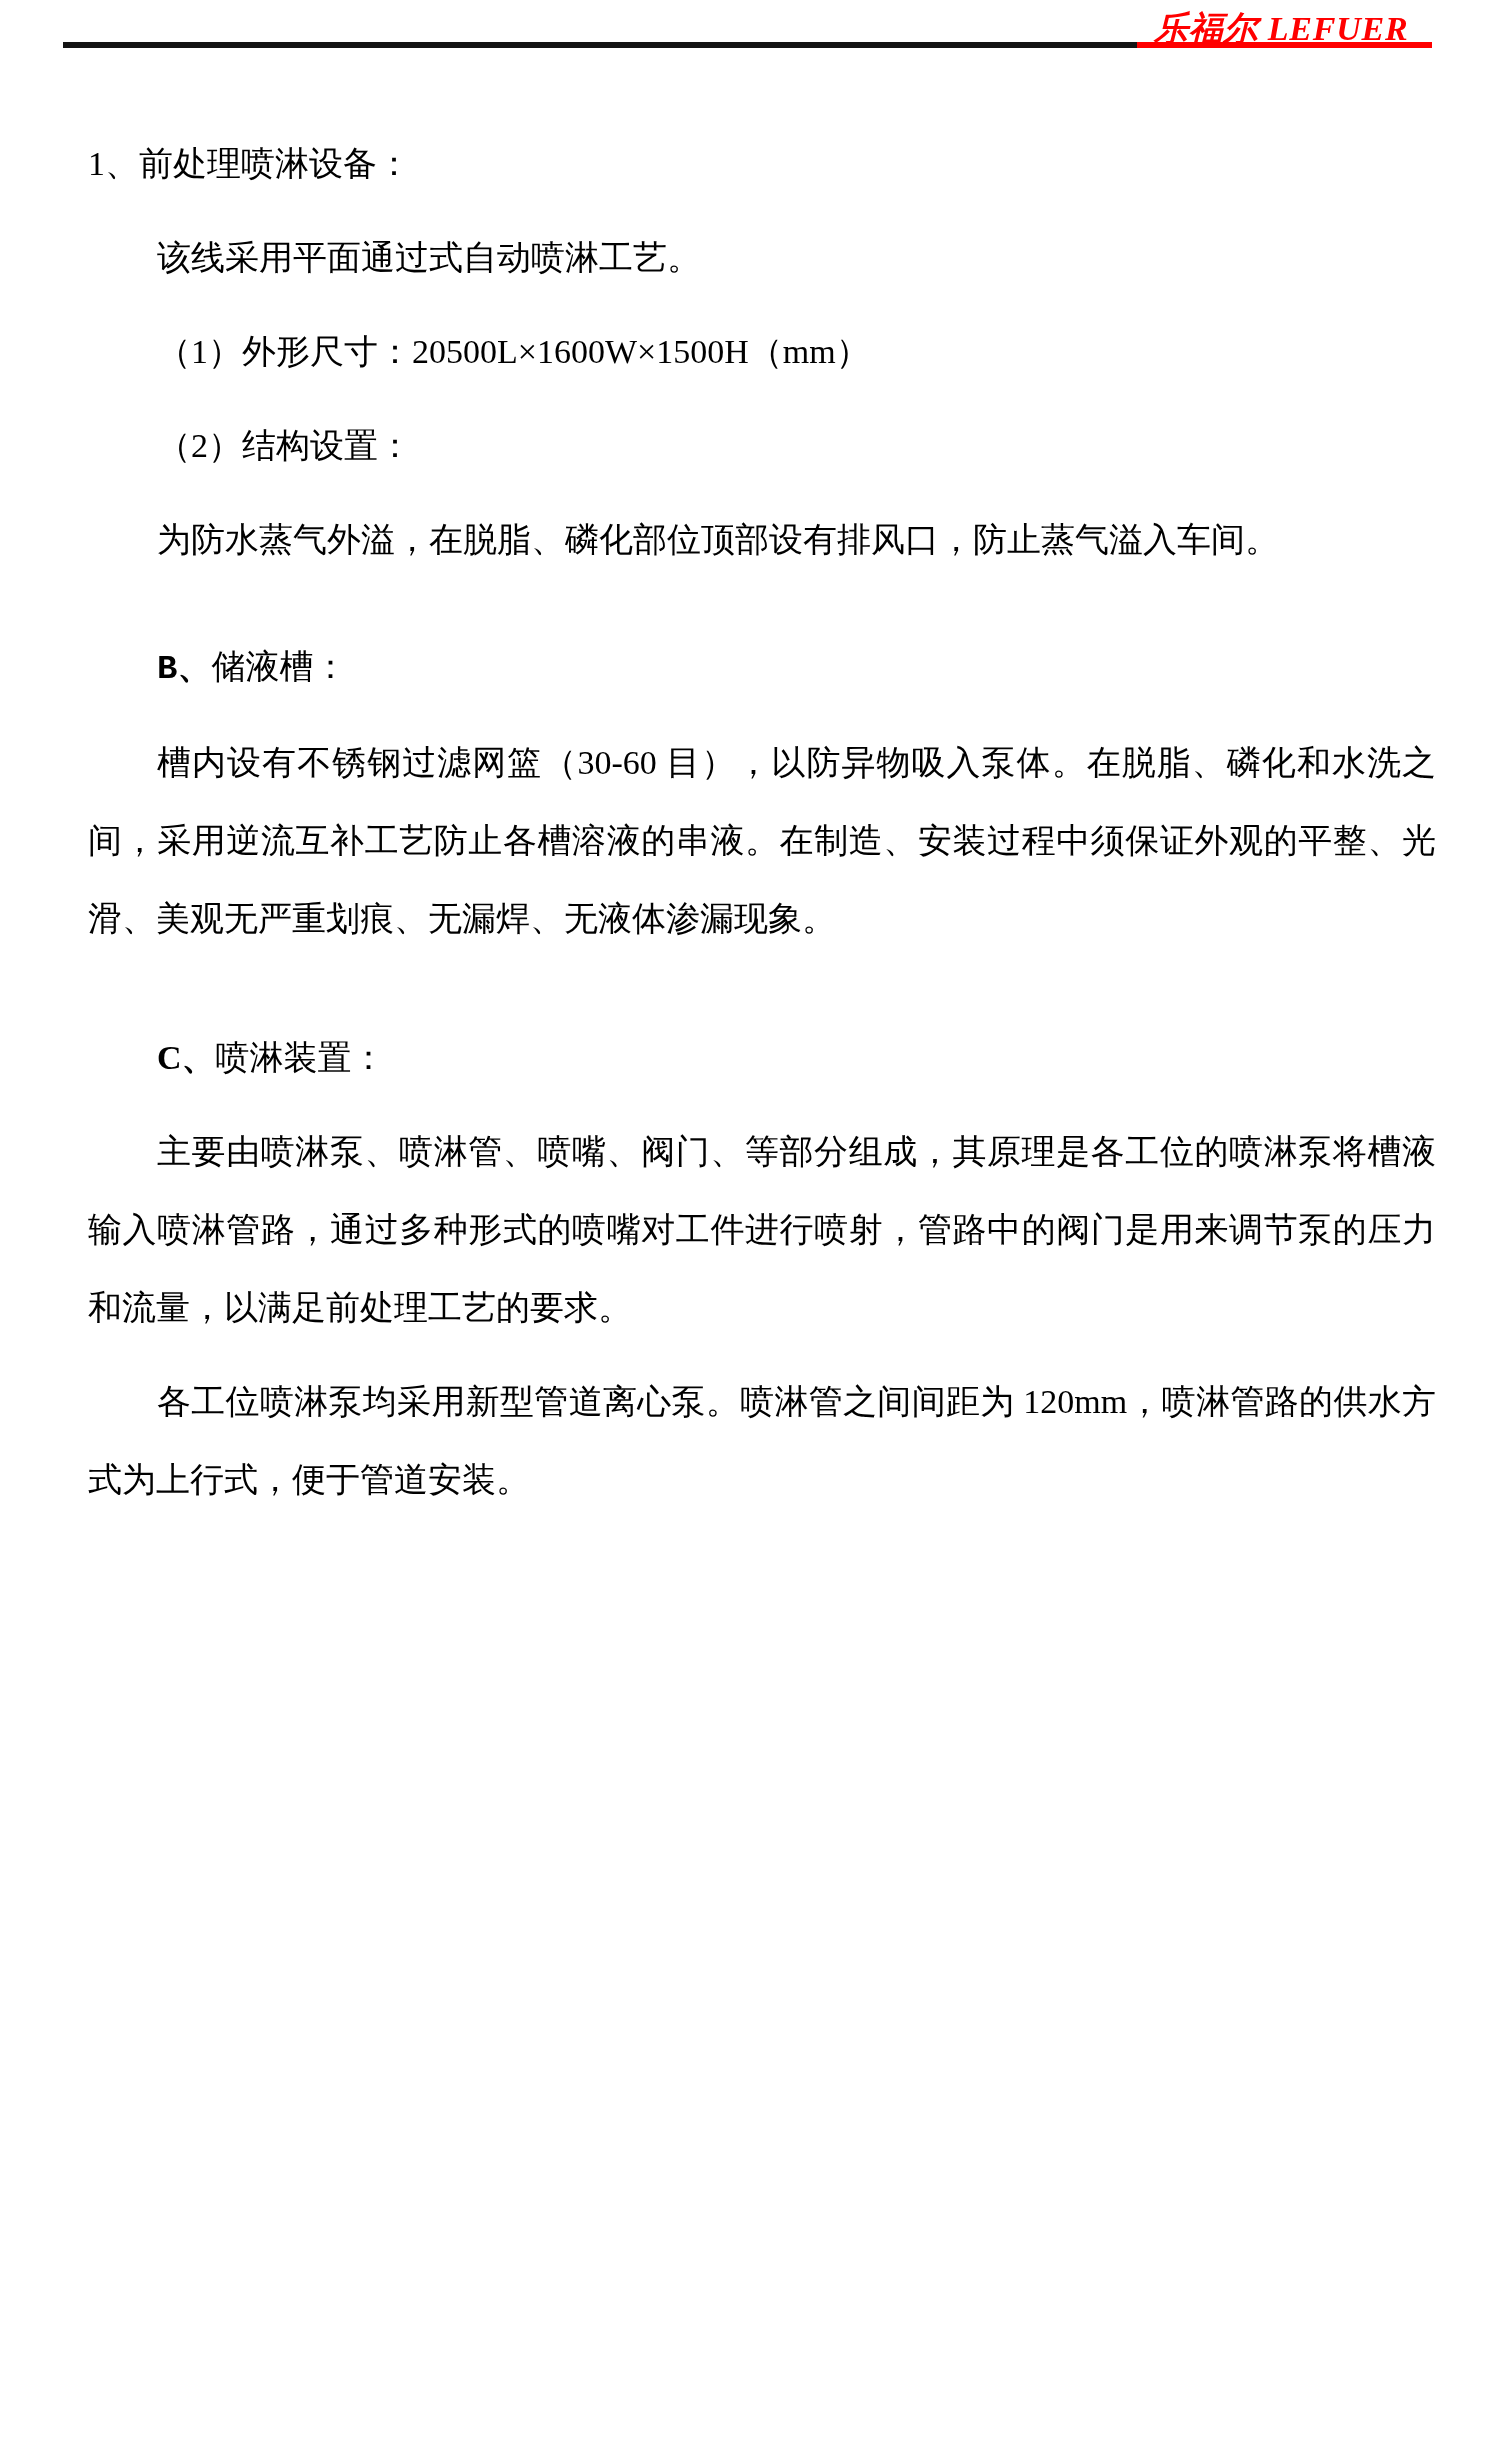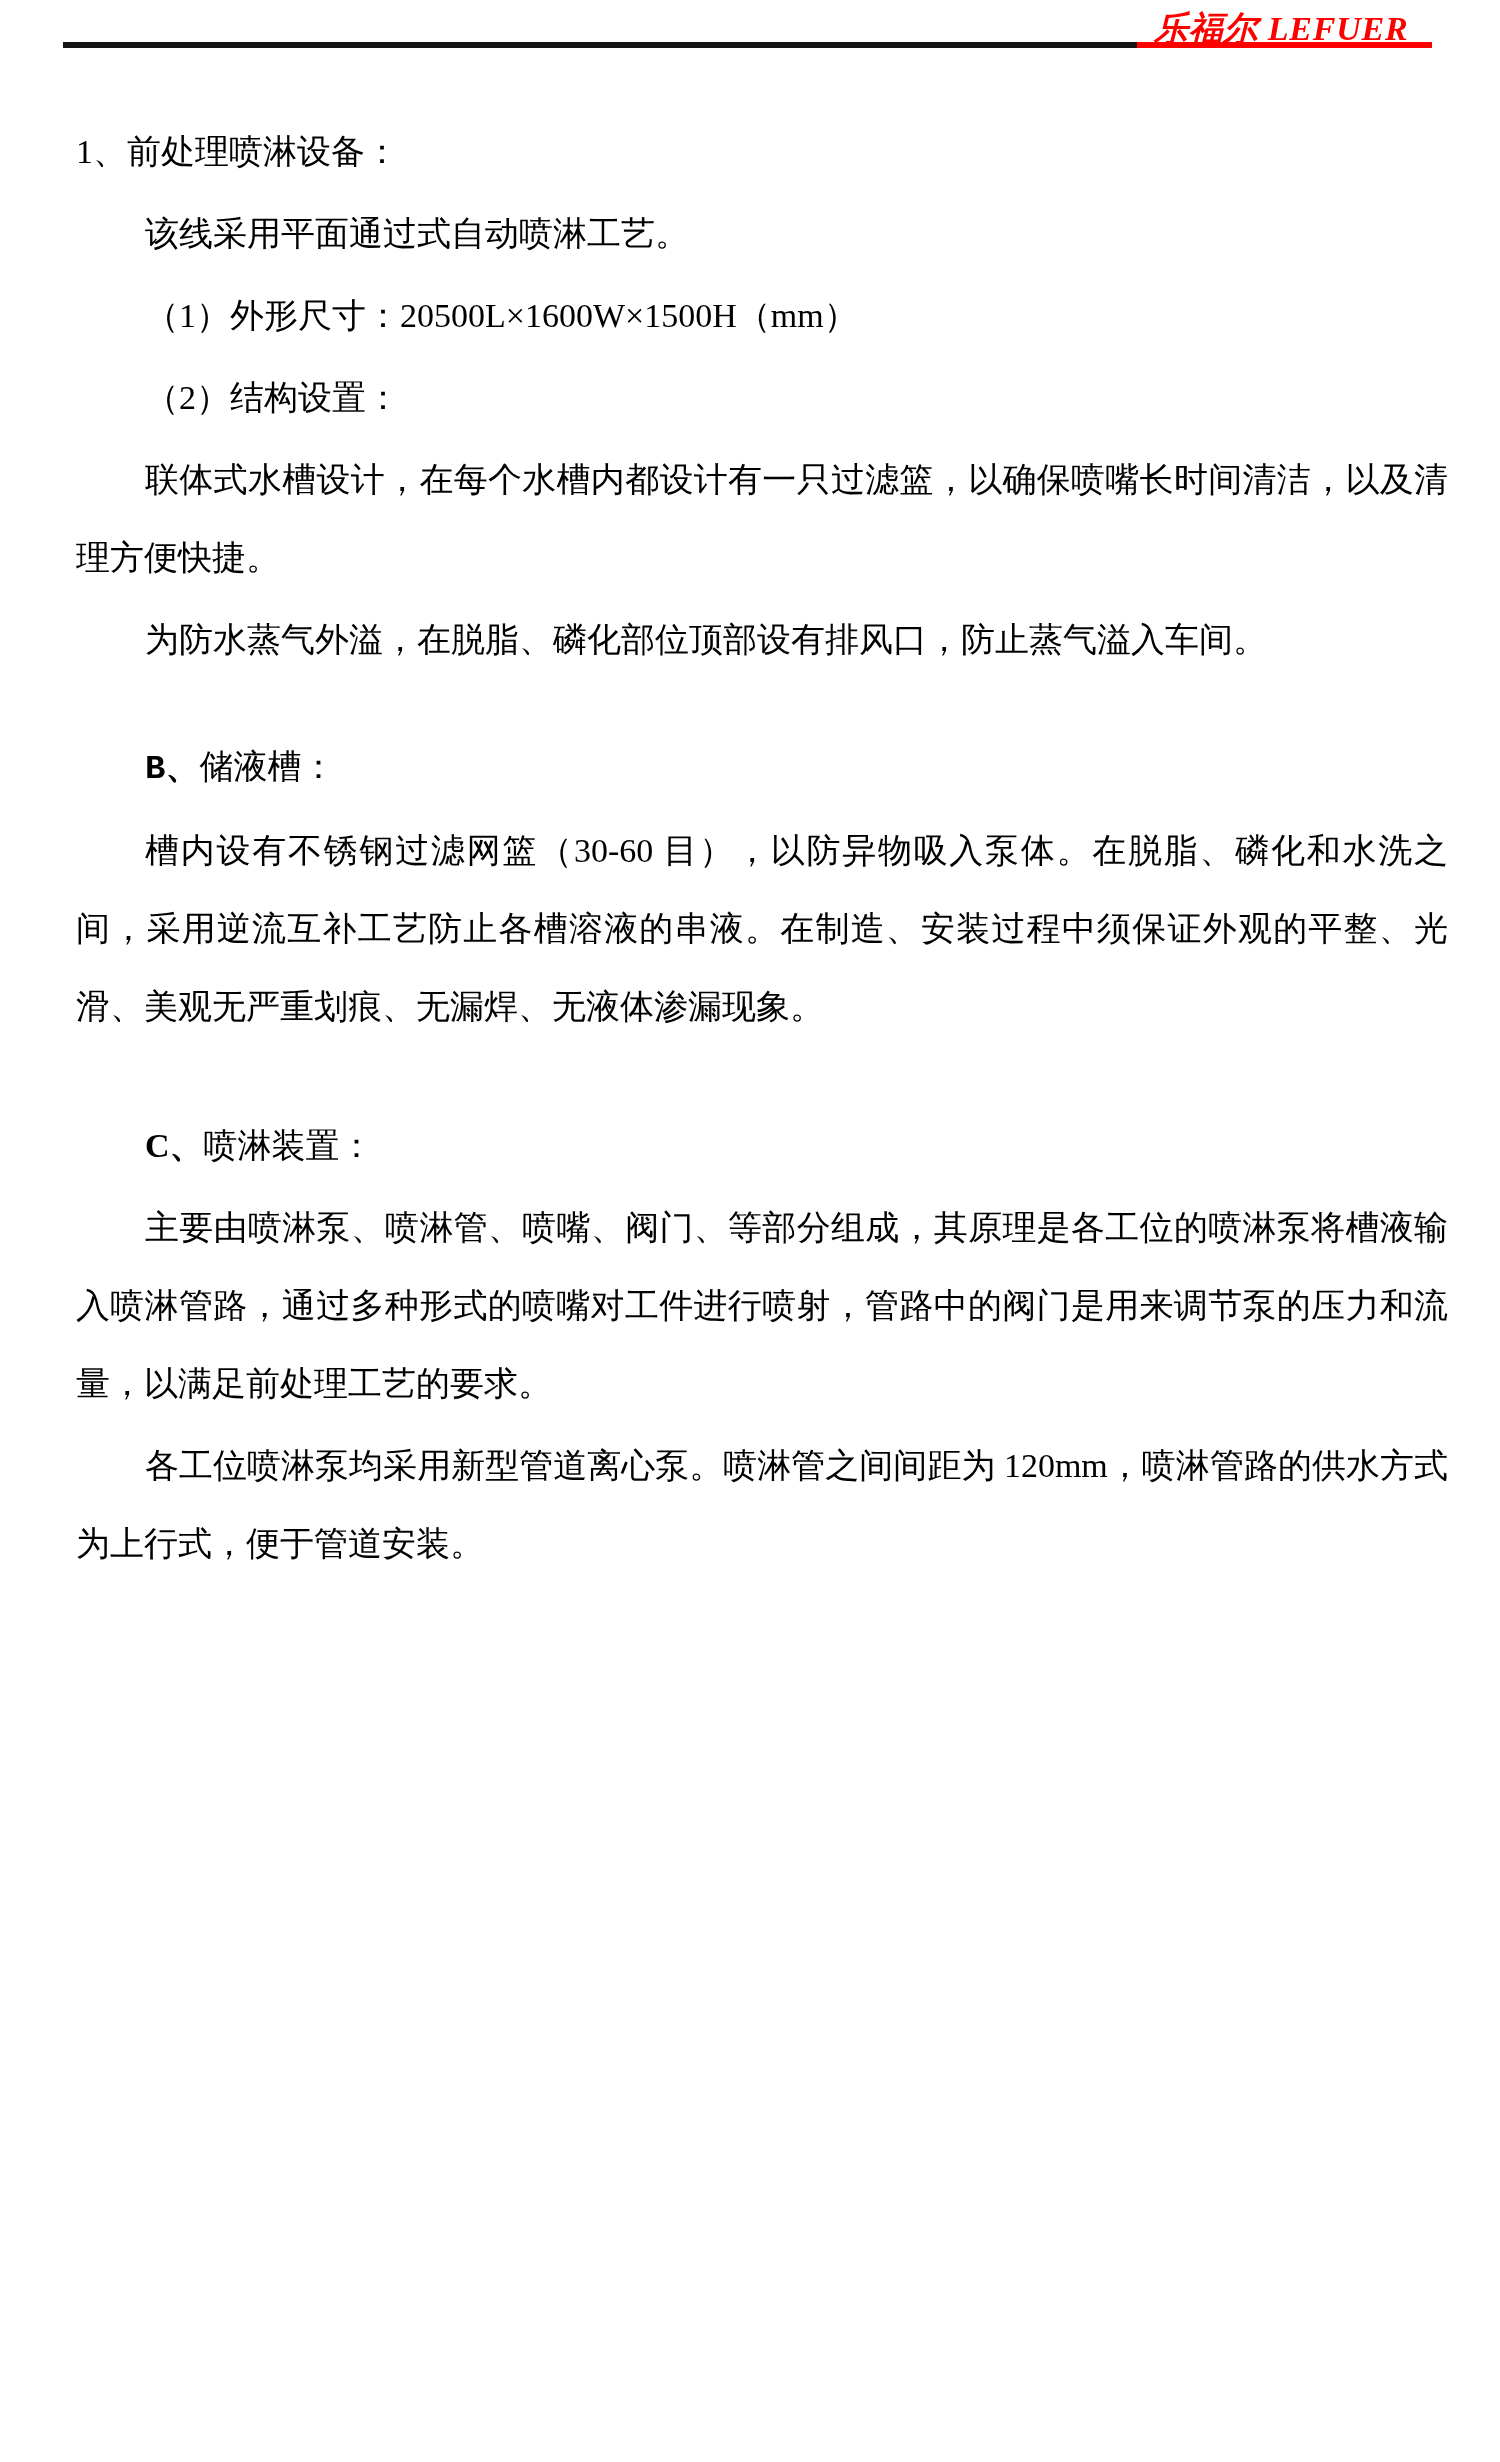--- a/index.html
+++ b/index.html
@@ -32,21 +32,21 @@
 
   
   .content {
     position: absolute;
     left: 72px; top: 109px;
     width: 1380px;
     font-size: 34px;
     line-height: 78px;
     text-align: justify;
   }
-  .content p { margin: 4px; text-indent: 69px; }
+  .content p { margin: 16px; text-indent: 69px; }
   .content p.flush { text-indent: 0; }
   .content p.gap-b { margin-top: 51px; font-family: Liberation Mono, monospace; }
   .content p.gap-c { margin-top: 61px; }
   .abc { font-weight: bold; }
 
   
   .pageno {
     position: absolute;
     top: 2408px; left: 0;
     width: 1501px;
@@ -69,21 +69,20 @@
     <p class="flush">1、前处理喷淋设备：</p>
 
     <p>该线采用平面通过式自动喷淋工艺。</p>
 
     <p>（1）外形尺寸：20500L×1600W×1500H（mm）</p>
 
     <p>（2）结构设置：</p>
 
 
 
-    <p>联体式水槽设计，在每个水槽内都设计有一只过滤篮，以确保喷嘴长时间清洁，以及清理方便快捷。</p>
 
     <p>为防水蒸气外溢，在脱脂、磷化部位顶部设有排风口，防止蒸气溢入车间。</p>
 
     <p class="gap-b"><span class="abc">B、</span><span>储液槽：</span></p>
 
 
     <p>槽内设有不锈钢过滤网篮（30-60 目），以防异物吸入泵体。在脱脂、磷化和水洗之间，采用逆流互补工艺防止各槽溶液的串液。在制造、安装过程中须保证外观的平整、光滑、美观无严重划痕、无漏焊、无液体渗漏现象。</p>
 
     <p class="gap-c"><span class="abc">C、</span><span>喷淋装置：</span></p>
 

